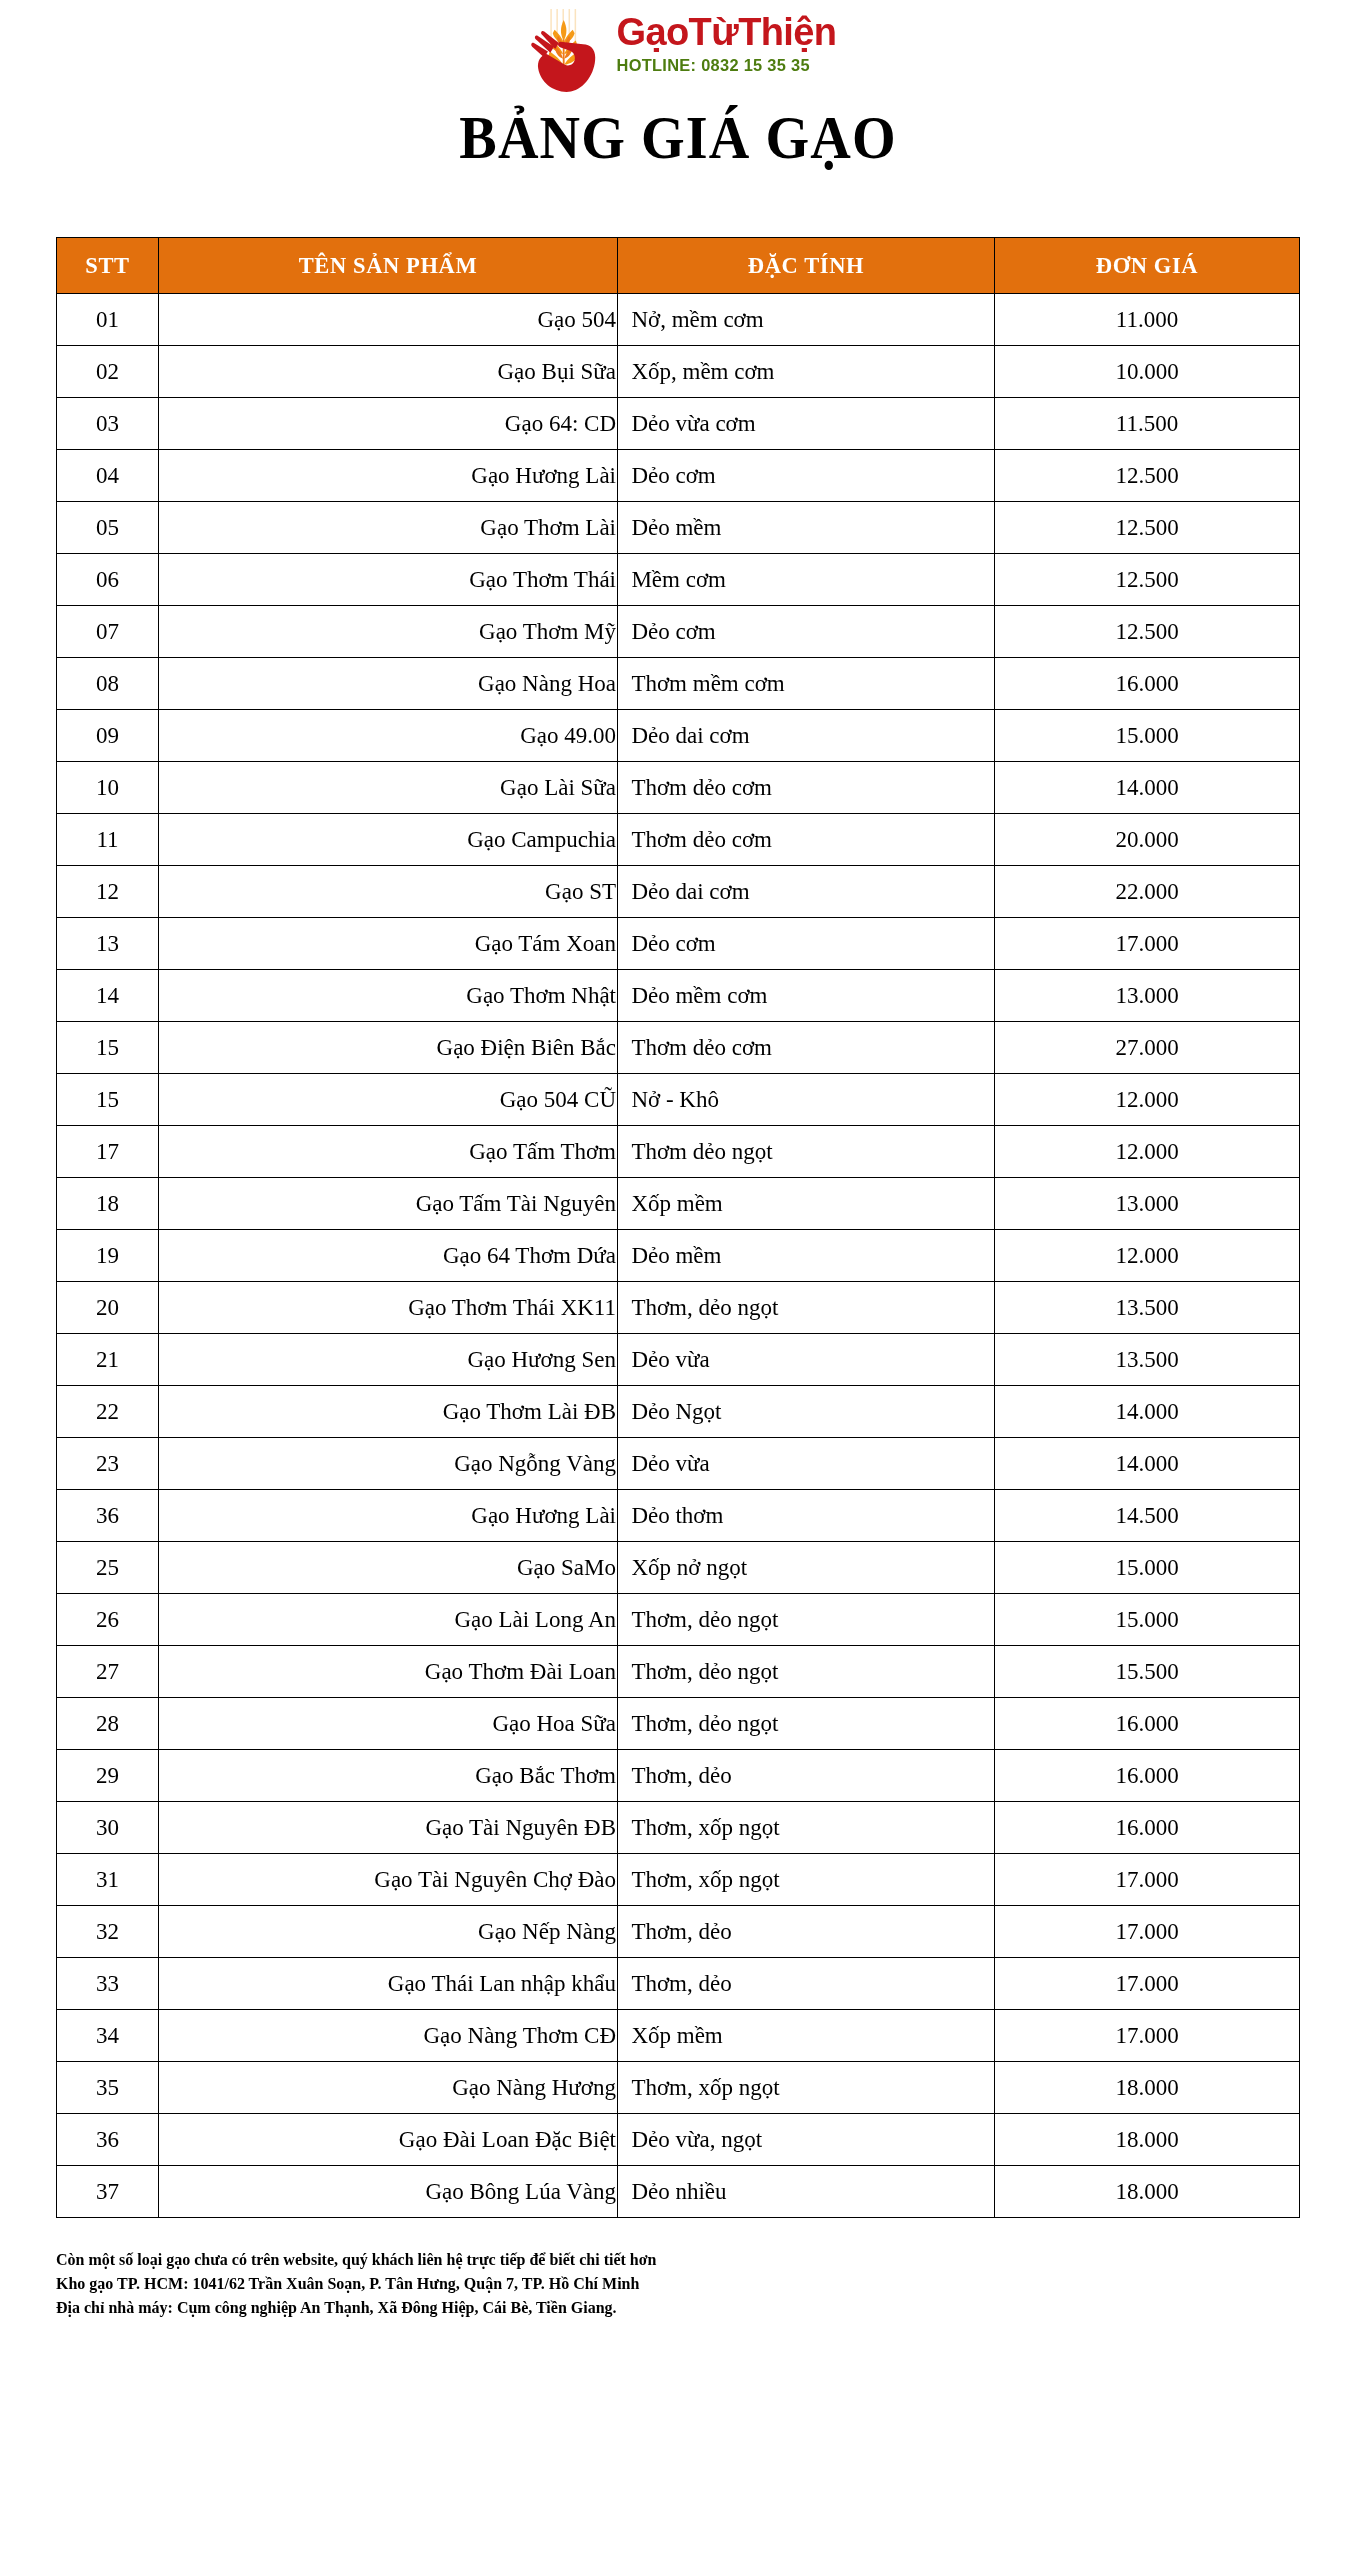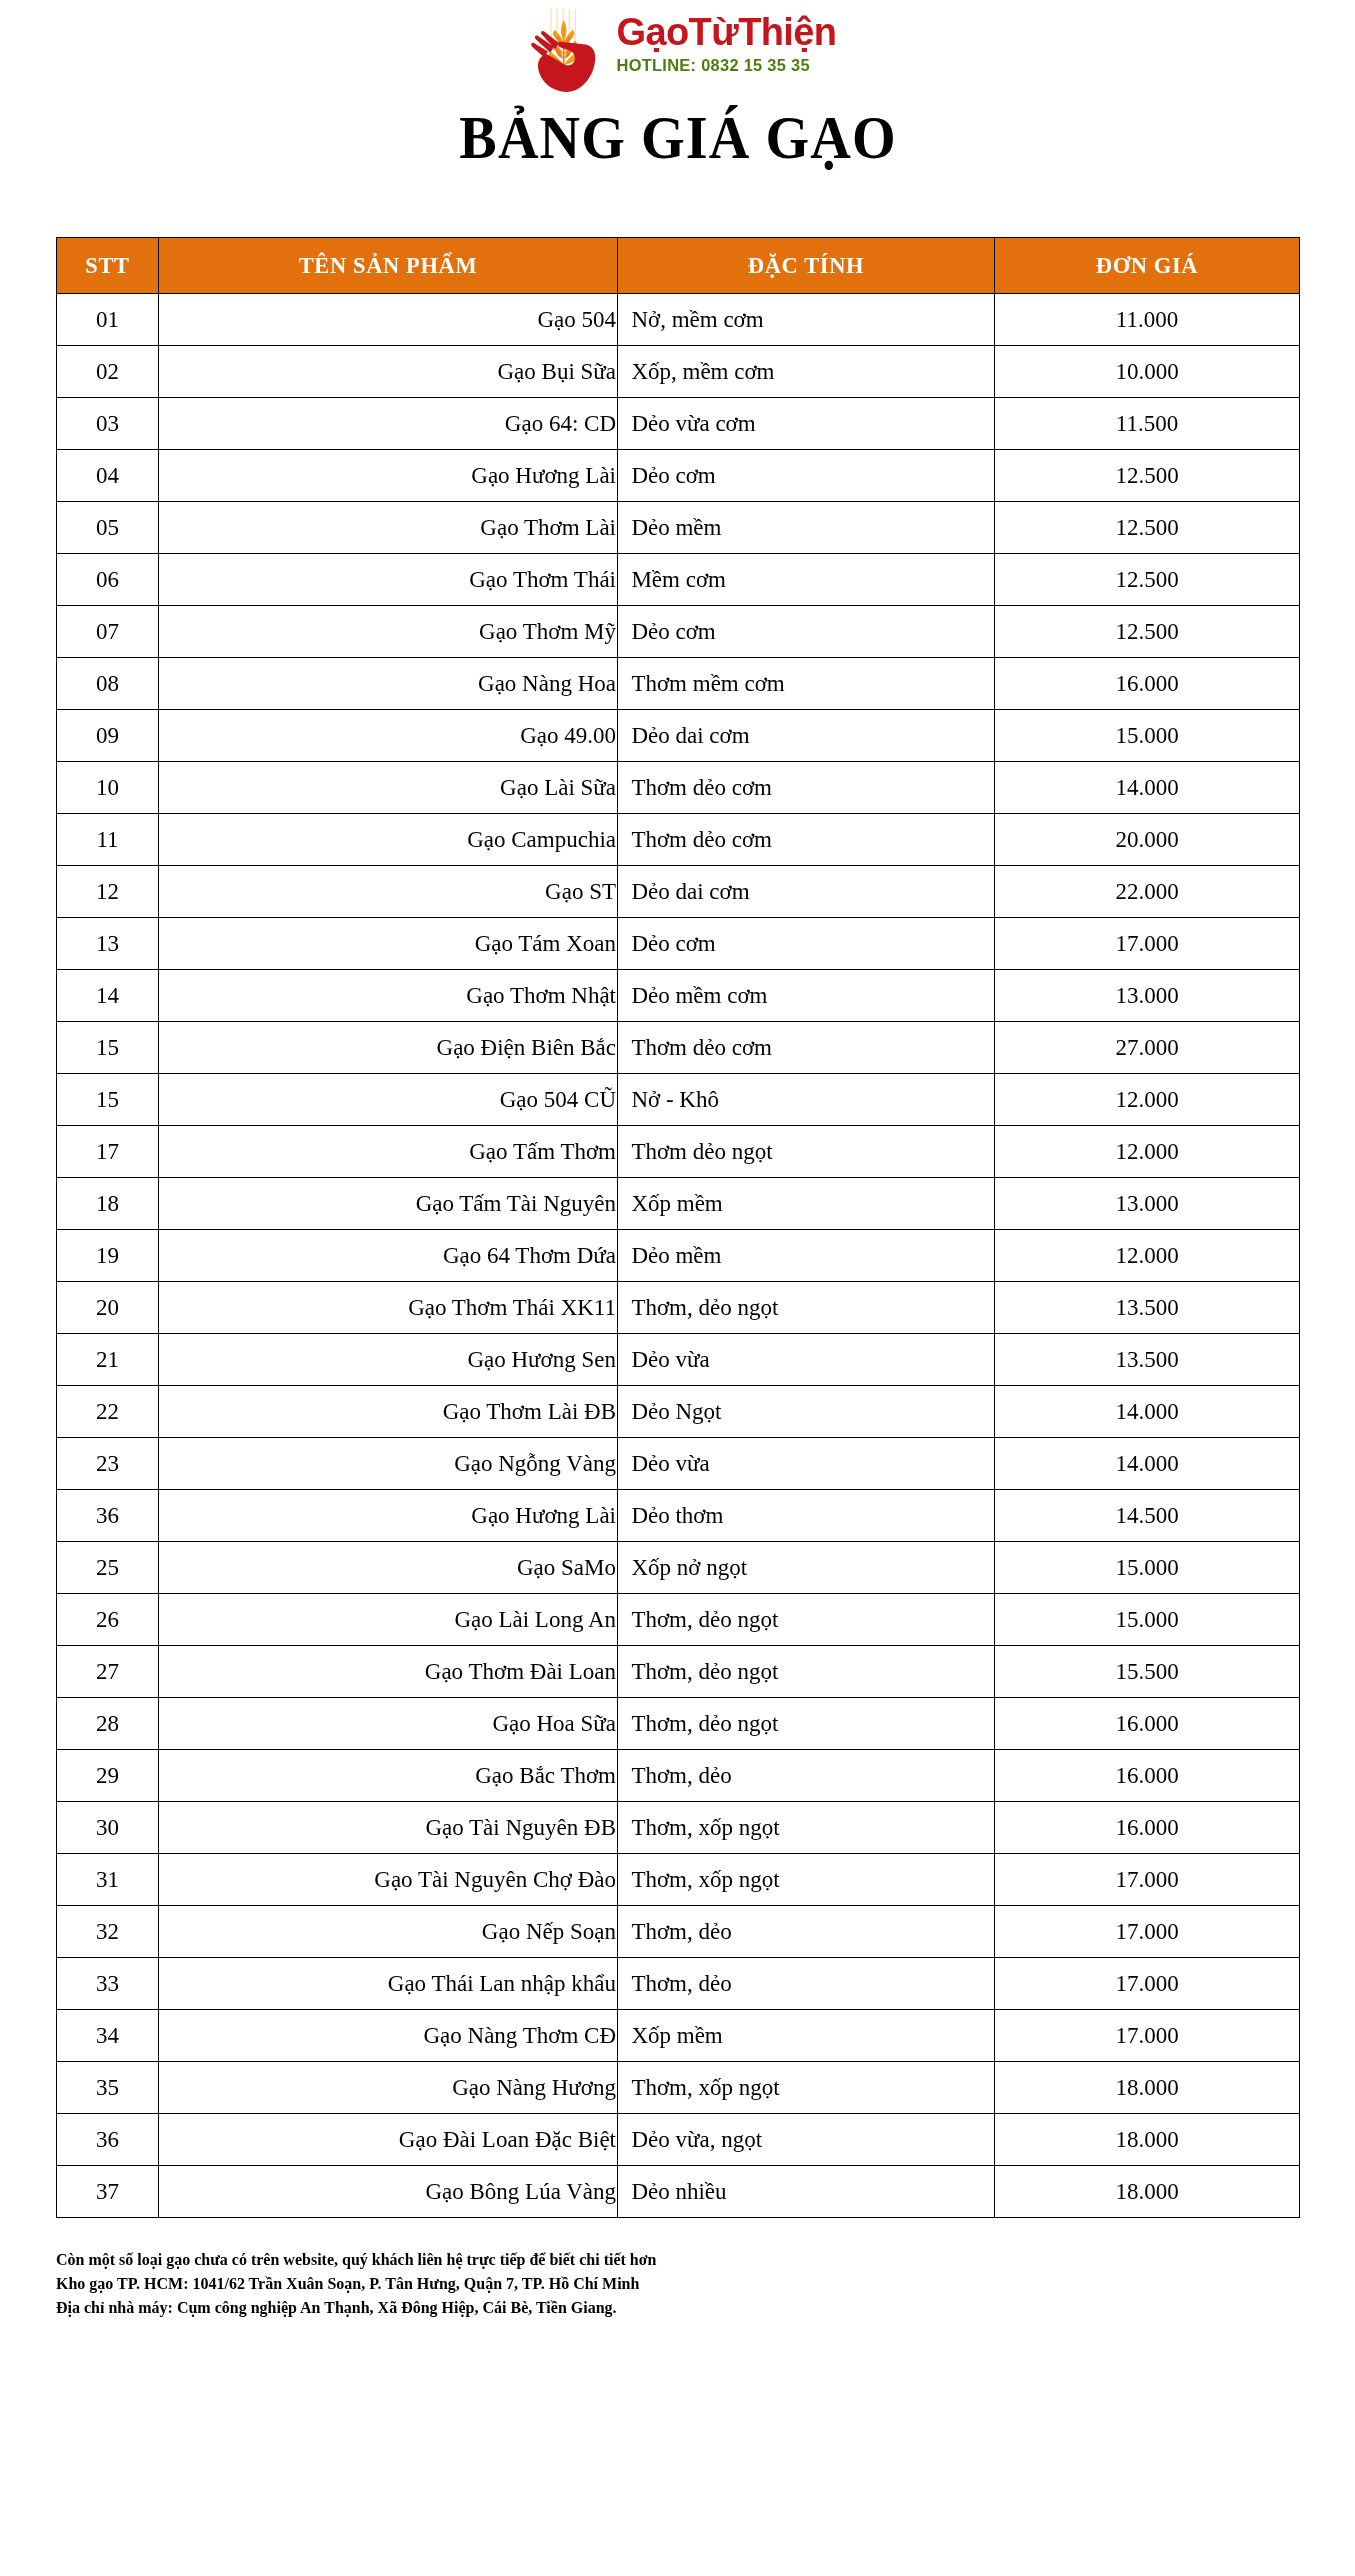--- a/index.html
+++ b/index.html
@@ -387,21 +387,21 @@
             <td class="cell-price">16.000</td>
           </tr>
           <tr>
             <td class="cell-stt">31</td>
             <td class="cell-name">Gạo Tài Nguyên Chợ Đào</td>
             <td class="cell-attr">Thơm, xốp ngọt</td>
             <td class="cell-price">17.000</td>
           </tr>
           <tr>
             <td class="cell-stt">32</td>
-            <td class="cell-name">Gạo Nếp Soạn</td>
+            <td class="cell-name">Gạo Nếp Nàng</td>
             <td class="cell-attr">Thơm, dẻo</td>
             <td class="cell-price">17.000</td>
           </tr>
           <tr>
             <td class="cell-stt">33</td>
             <td class="cell-name">Gạo Thái Lan nhập khẩu</td>
             <td class="cell-attr">Thơm, dẻo</td>
             <td class="cell-price">17.000</td>
           </tr>
           <tr>

